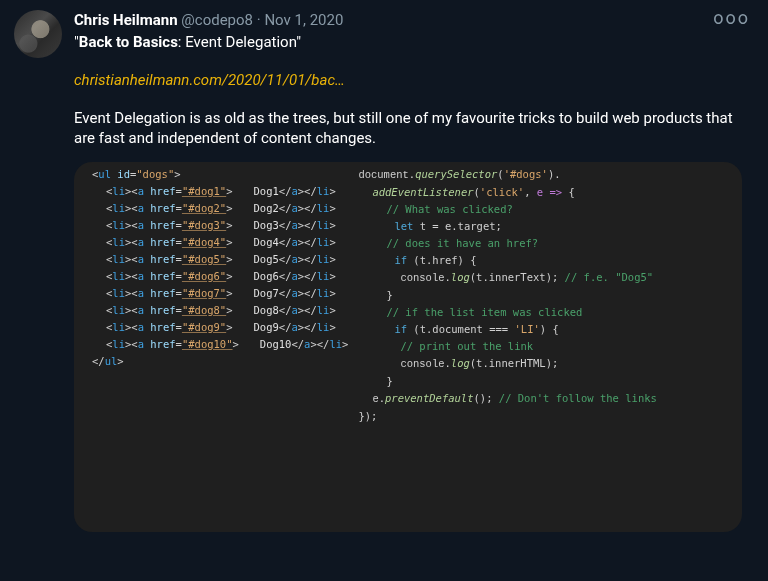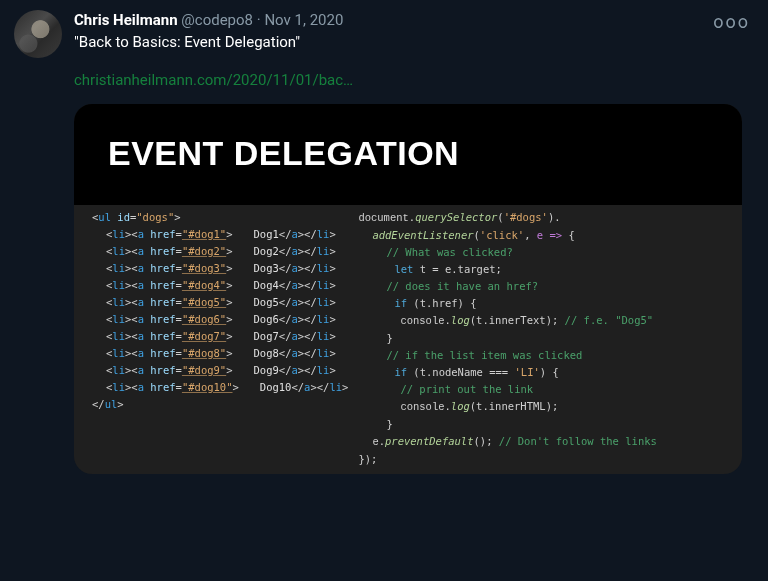--- a/index.html
+++ b/index.html
@@ -38,21 +38,21 @@
       radial-gradient(circle at 30% 70%, rgba(90,90,90,0.6) 0 18%, transparent 20%);
   }
 
   .body {
     flex: 1;
     min-width: 0;
   }
 
   .header-row {
     display: flex;
-    align-items: flex-end;
+    align-items: flex-start;
     justify-content: space-between;
   }
 
   .name-line {
     font-size: 15px;
     line-height: 20px;
   }
   .display-name {
     font-weight: 700;
     color: #ffffff;
@@ -70,31 +70,32 @@
     line-height: 12px;
     cursor: pointer;
   }
 
   .title-line {
     font-size: 15px;
     line-height: 20px;
     color: #ffffff;
     margin-top: 2px;
   }
-  .title-bold { font-weight: 400; }
+  .title-bold { font-weight: 700; }
 
   .link-line {
     margin-top: 18px;
     font-size: 15px;
     line-height: 20px;
   }
   .link-line a {
-    color: #15803d;
+    color: #eab308;
     text-decoration: none;
     cursor: pointer;
+    font-style: italic;
   }
 
   .tweet-text {
     margin-top: 18px;
     font-size: 15px;
     line-height: 20px;
     color: #ffffff;
   }
 
   .card {
@@ -171,23 +172,23 @@
     </div>
 
     <div class="title-line">
       <span>"</span><span class="title-bold">Back to Basics</span><span>: Event Delegation"</span>
     </div>
 
     <div class="link-line">
       <a>christianheilmann.com/2020/11/01/bac…</a>
     </div>
 
+    <div class="tweet-text">Event Delegation is as old as the trees, but still one of my favourite tricks to build web products that are fast and independent of content changes.</div>
 
     <div class="card">
-      <div class="card-hero">EVENT DELEGATION</div>
 
       <div class="code-area">
 
         <div class="code-col" id="html-col"><span class="p">&lt;</span><span class="t">ul</span> <span class="a">id</span><span class="p">=</span><span class="s">"dogs"</span><span class="p">&gt;</span>
 <span class="indent1"></span><span class="p">&lt;</span><span class="t">li</span><span class="p">&gt;&lt;</span><span class="t">a</span> <span class="a">href</span><span class="p">=</span><span class="su">"#dog1"</span><span class="p">&gt;</span><span class="w">Dog1</span><span class="p">&lt;/</span><span class="t">a</span><span class="p">&gt;&lt;/</span><span class="t">li</span><span class="p">&gt;</span>
 <span class="indent1"></span><span class="p">&lt;</span><span class="t">li</span><span class="p">&gt;&lt;</span><span class="t">a</span> <span class="a">href</span><span class="p">=</span><span class="su">"#dog2"</span><span class="p">&gt;</span><span class="w">Dog2</span><span class="p">&lt;/</span><span class="t">a</span><span class="p">&gt;&lt;/</span><span class="t">li</span><span class="p">&gt;</span>
 <span class="indent1"></span><span class="p">&lt;</span><span class="t">li</span><span class="p">&gt;&lt;</span><span class="t">a</span> <span class="a">href</span><span class="p">=</span><span class="su">"#dog3"</span><span class="p">&gt;</span><span class="w">Dog3</span><span class="p">&lt;/</span><span class="t">a</span><span class="p">&gt;&lt;/</span><span class="t">li</span><span class="p">&gt;</span>
 <span class="indent1"></span><span class="p">&lt;</span><span class="t">li</span><span class="p">&gt;&lt;</span><span class="t">a</span> <span class="a">href</span><span class="p">=</span><span class="su">"#dog4"</span><span class="p">&gt;</span><span class="w">Dog4</span><span class="p">&lt;/</span><span class="t">a</span><span class="p">&gt;&lt;/</span><span class="t">li</span><span class="p">&gt;</span>
 <span class="indent1"></span><span class="p">&lt;</span><span class="t">li</span><span class="p">&gt;&lt;</span><span class="t">a</span> <span class="a">href</span><span class="p">=</span><span class="su">"#dog5"</span><span class="p">&gt;</span><span class="w">Dog5</span><span class="p">&lt;/</span><span class="t">a</span><span class="p">&gt;&lt;/</span><span class="t">li</span><span class="p">&gt;</span>
 <span class="indent1"></span><span class="p">&lt;</span><span class="t">li</span><span class="p">&gt;&lt;</span><span class="t">a</span> <span class="a">href</span><span class="p">=</span><span class="su">"#dog6"</span><span class="p">&gt;</span><span class="w">Dog6</span><span class="p">&lt;/</span><span class="t">a</span><span class="p">&gt;&lt;/</span><span class="t">li</span><span class="p">&gt;</span>
@@ -199,21 +200,21 @@
 
         <div class="code-col right" id="js-col"><span class="v">document</span><span class="p">.</span><span class="f">querySelector</span><span class="p">(</span><span class="str">'#dogs'</span><span class="p">).</span>
 <span class="indent1"></span><span class="f">addEventListener</span><span class="p">(</span><span class="str">'click'</span><span class="p">, </span><span class="n">e</span> <span class="n">=&gt;</span> <span class="p">{</span>
 <span class="indent2"></span><span class="cmm">// What was clicked?</span>
 <span class="indent2"></span><span class="k">let</span><span class="p"> t = e.target;</span>
 <span class="indent2"></span><span class="cmm">// does it have an href?</span>
 <span class="indent2"></span><span class="k">if</span><span class="p"> (t.href) {</span>
 <span class="indent3"></span><span class="v">console</span><span class="p">.</span><span class="f">log</span><span class="p">(t.innerText);</span><span class="cmm"> // f.e. "Dog5"</span>
 <span class="indent2"></span><span class="p">}</span>
 <span class="indent2"></span><span class="cmm">// if the list item was clicked</span>
-<span class="indent2"></span><span class="k">if</span><span class="p"> (t.nodeName === </span><span class="str">'LI'</span><span class="p">) {</span>
+<span class="indent2"></span><span class="k">if</span><span class="p"> (t.document === </span><span class="str">'LI'</span><span class="p">) {</span>
 <span class="indent3"></span><span class="cmm">// print out the link</span>
 <span class="indent3"></span><span class="v">console</span><span class="p">.</span><span class="f">log</span><span class="p">(t.innerHTML);</span>
 <span class="indent2"></span><span class="p">}</span>
 <span class="indent1"></span><span class="v">e</span><span class="p">.</span><span class="f">preventDefault</span><span class="p">();</span><span class="cmm"> // Don't follow the links</span>
 <span class="p">});</span></div>
 
       </div>
     </div>
 
   </div>

